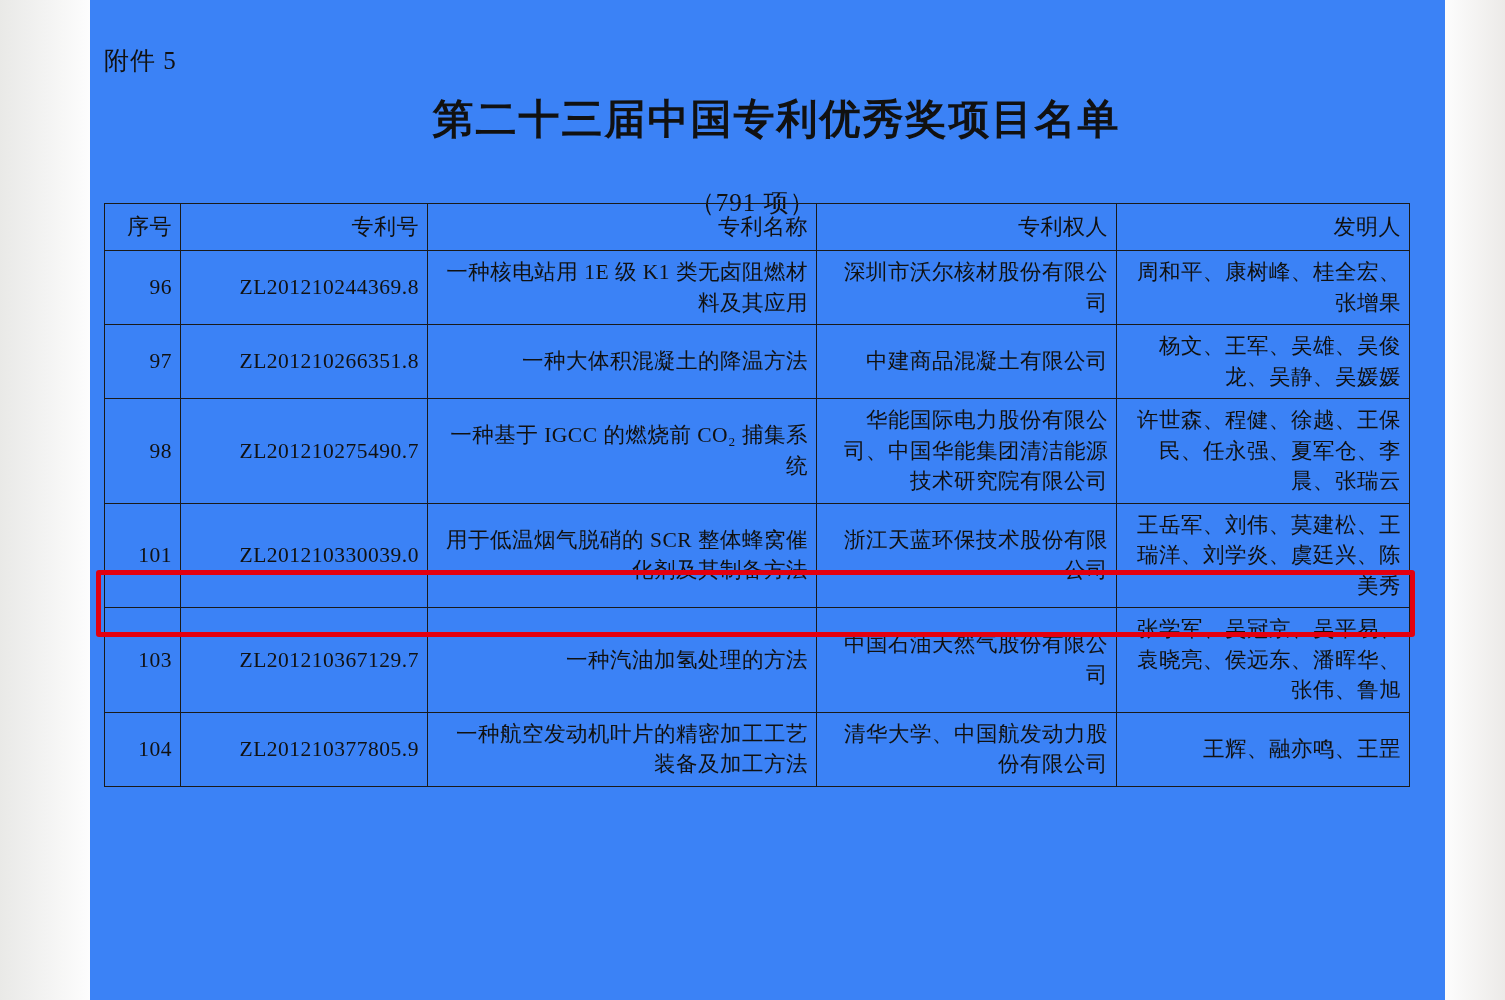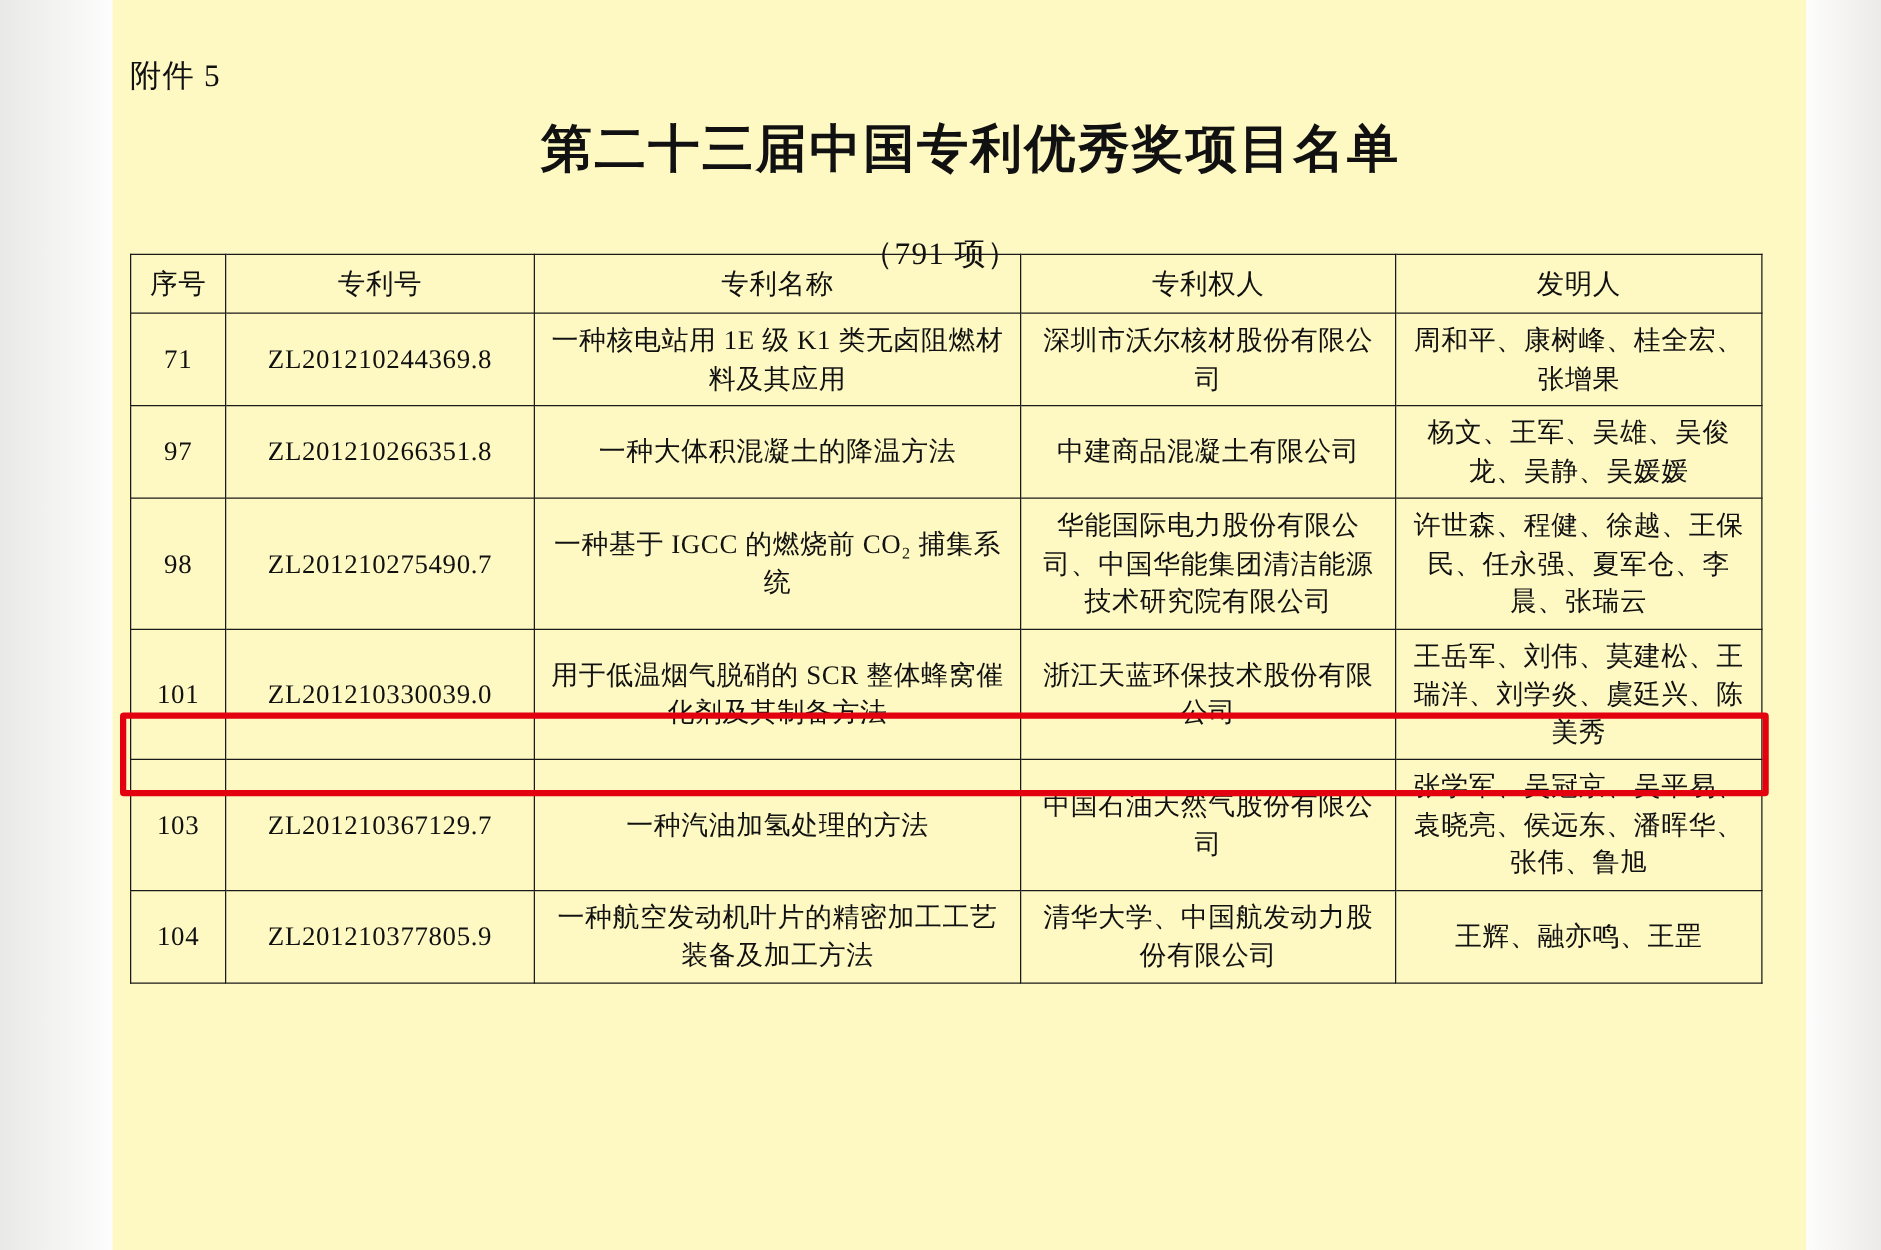--- a/index.html
+++ b/index.html
@@ -11,21 +11,21 @@
     width: 1505px;
     height: 1000px;
     position: relative;
     font-family: "Liberation Serif", "DejaVu Serif", serif;
     color: #111111;
     overflow: hidden;
   }
   .page {
     position: absolute;
     inset: 0;
-    background: #fef9c3;
+    background: #3b82f6;
   }
   
   .page::before {
     content: "";
     position: absolute;
     left: 0; top: 0; bottom: 0;
     width: 90px;
     background: linear-gradient(to right, #e9e9e7 0%, #fdfdfd 100%);
     pointer-events: none;
   }
@@ -78,21 +78,21 @@
   }
 
   table.patent-table {
     border-collapse: collapse;
     width: 100%;
     table-layout: fixed;
   }
   table.patent-table th,
   table.patent-table td {
     border: 1.6px solid #1a1a1a;
-    text-align: center;
+    text-align: right;
     vertical-align: middle;
     padding: 6px 8px;
     font-size: 21.5px;
     line-height: 1.42;
     letter-spacing: 0.5px;
   }
   table.patent-table th {
     font-weight: normal;
     font-size: 22px;
     height: 38px;
@@ -150,21 +150,21 @@
         <tr>
           <th>序号</th>
           <th>专利号</th>
           <th>专利名称</th>
           <th>专利权人</th>
           <th>发明人</th>
         </tr>
       </thead>
       <tbody>
           <tr>
-            <td class="cell-index">71</td>
+            <td class="cell-index">96</td>
             <td class="cell-patno">ZL201210244369.8</td>
             <td class="cell-name">一种核电站用 1E 级 K1 类无卤阻燃材料及其应用</td>
             <td class="cell-owner">深圳市沃尔核材股份有限公司</td>
             <td class="cell-inventors">周和平、康树峰、桂全宏、张增果</td>
           </tr>
           <tr>
             <td class="cell-index">97</td>
             <td class="cell-patno">ZL201210266351.8</td>
             <td class="cell-name">一种大体积混凝土的降温方法</td>
             <td class="cell-owner">中建商品混凝土有限公司</td>

